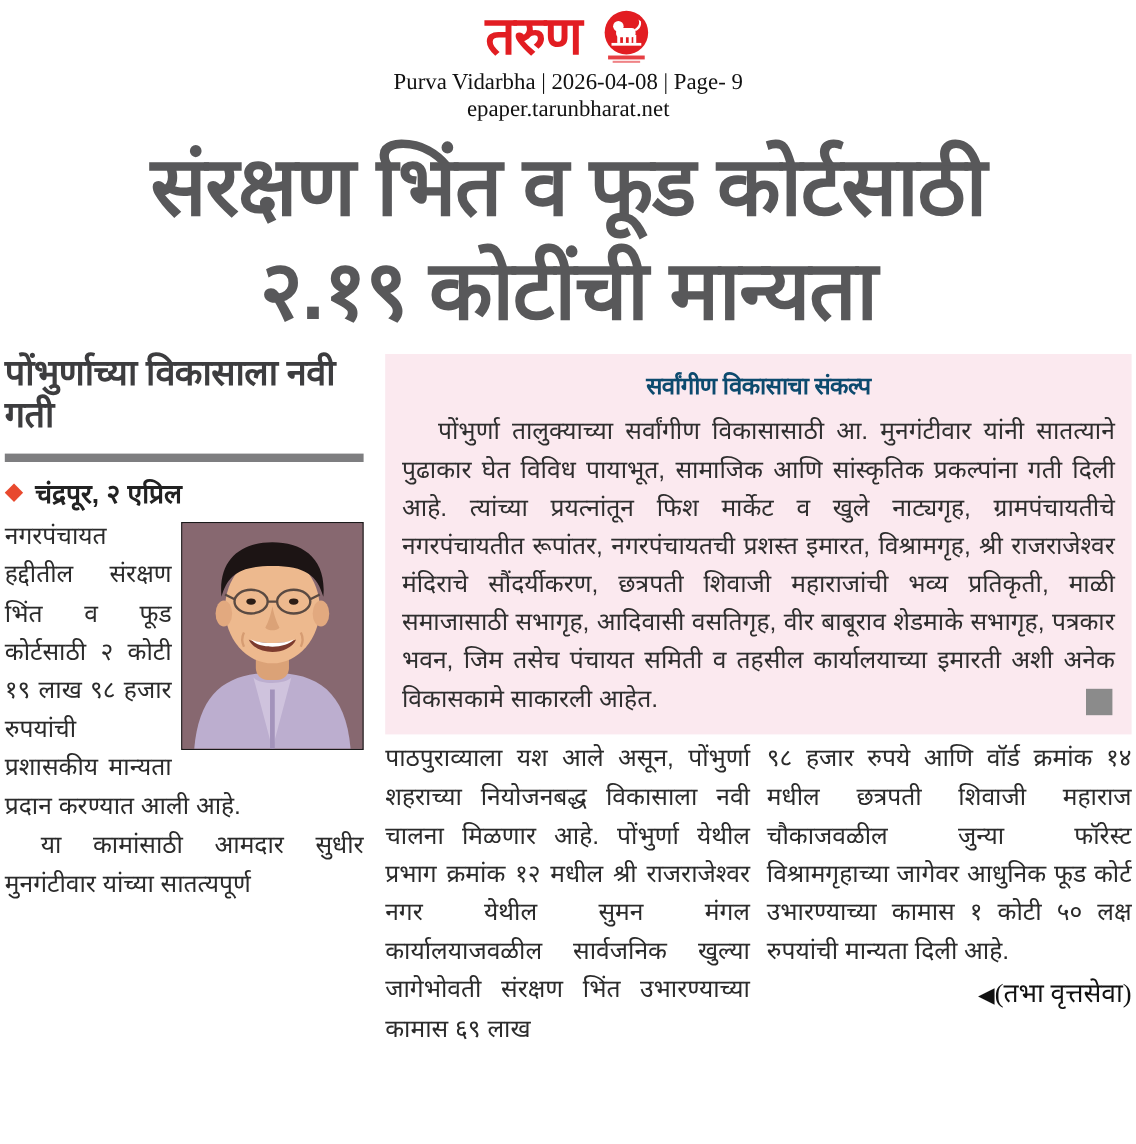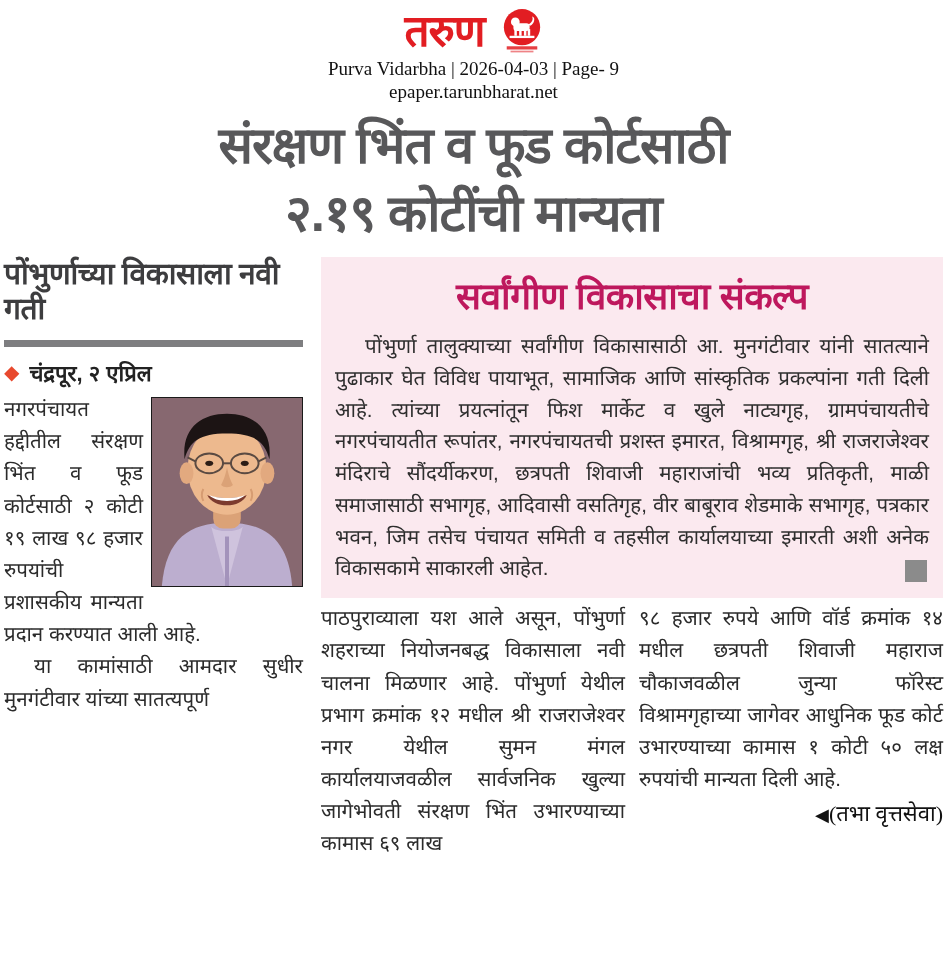--- a/index.html
+++ b/index.html
@@ -17,21 +17,21 @@
   }
   .emblem{width:42px;height:46px;display:flex;flex-direction:column;align-items:center;}
   .emblem svg{display:block;}
   .meta-line{font-size:19px;color:#111;margin-top:4px;font-family:"Liberation Serif","DejaVu Serif",serif;}
   .site-line{font-size:19px;color:#111;margin-top:1px;font-family:"Liberation Serif","DejaVu Serif",serif;}
   
   .headline{
     text-align:center;color:#58585a;font-weight:800;
     margin-top:16px;line-height:1.06;letter-spacing:-1px;
   }
-  .headline .hl{font-size:51px;display:block;}
+  .headline .hl{font-size:69px;display:block;}
   .headline .hl2{margin-top:14px;}
   
   .content{display:flex;gap:18px;padding:0 4px;margin-top:16px;}
   .col-left{width:299px;flex:0 0 299px;}
   .col-right{flex:1;min-width:0;}
   
   .subhead{font-size:30px;font-weight:800;color:#3d3d3f;line-height:1.15;letter-spacing:-0.5px;}
   .rule{height:7px;background:#7e7e80;margin:14px 0 10px 0;}
   .dateline{display:flex;align-items:center;gap:10px;font-size:22px;font-weight:800;color:#222;margin-bottom:6px;}
   .diamond{color:#e8492e;font-size:20px;line-height:1;}
@@ -40,21 +40,21 @@
   .indent{text-indent:30px;}
   .photo-float{
     float:right;width:152px;height:190px;margin:4px 0 6px 8px;
     border:1.5px solid #1a1a1a;box-sizing:border-box;background:#8c6e76;
   }
   .photo-float svg{display:block;width:100%;height:100%;}
   
   .pink-box{
     background:#fbe9ef;padding:10px 14px 14px 14px;position:relative;
   }
-  .pink-head{text-align:center;font-size:37px;font-weight:800;color:#be185d;margin:2px 0 10px 0;letter-spacing:-0.5px;}
+  .pink-head{text-align:center;font-size:20px;font-weight:800;color:#0c4a6e;margin:2px 0 10px 0;letter-spacing:-0.5px;}
   .pink-body{font-size:20.5px;line-height:1.55;text-align:justify;color:#2e2e2e;}
   .end-square{
     position:absolute;right:16px;bottom:16px;width:22px;height:22px;background:#8b8b8b;
   }
   
   .twocol{display:flex;gap:14px;margin-top:4px;}
   .twocol .col{flex:1;min-width:0;}
   .credit{
     text-align:right;font-size:21px;margin-top:2px;color:#111;
   }
@@ -79,21 +79,21 @@
           <rect x="24" y="22" width="2.6" height="7"></rect>
           <rect x="28" y="22" width="2.6" height="7"></rect>
           <path d="M29 17 C33 15 34 11 32.4 8.6 L34.6 10 C35.6 13.6 33.4 17.4 30 18.6 Z"></path>
           <rect x="9" y="29" width="26" height="2.4"></rect>
         </g>
         <rect x="6" y="40" width="32" height="3.4" fill="#e21d22" opacity="0.85"></rect>
         <rect x="10" y="44.6" width="24" height="1.8" fill="#e21d22" opacity="0.55"></rect>
       </svg>
     </span>
   </div>
-  <div class="meta-line">Purva Vidarbha | 2026-04-03 | Page- 9</div>
+  <div class="meta-line">Purva Vidarbha | 2026-04-08 | Page- 9</div>
   <div class="site-line">epaper.tarunbharat.net</div>
 </div>
 
 <div class="headline">
   <span class="hl">संरक्षण भिंत व फूड कोर्टसाठी</span>
   <span class="hl hl2">२.१९ कोटींची मान्यता</span>
 </div>
 
 <div class="content">
 

